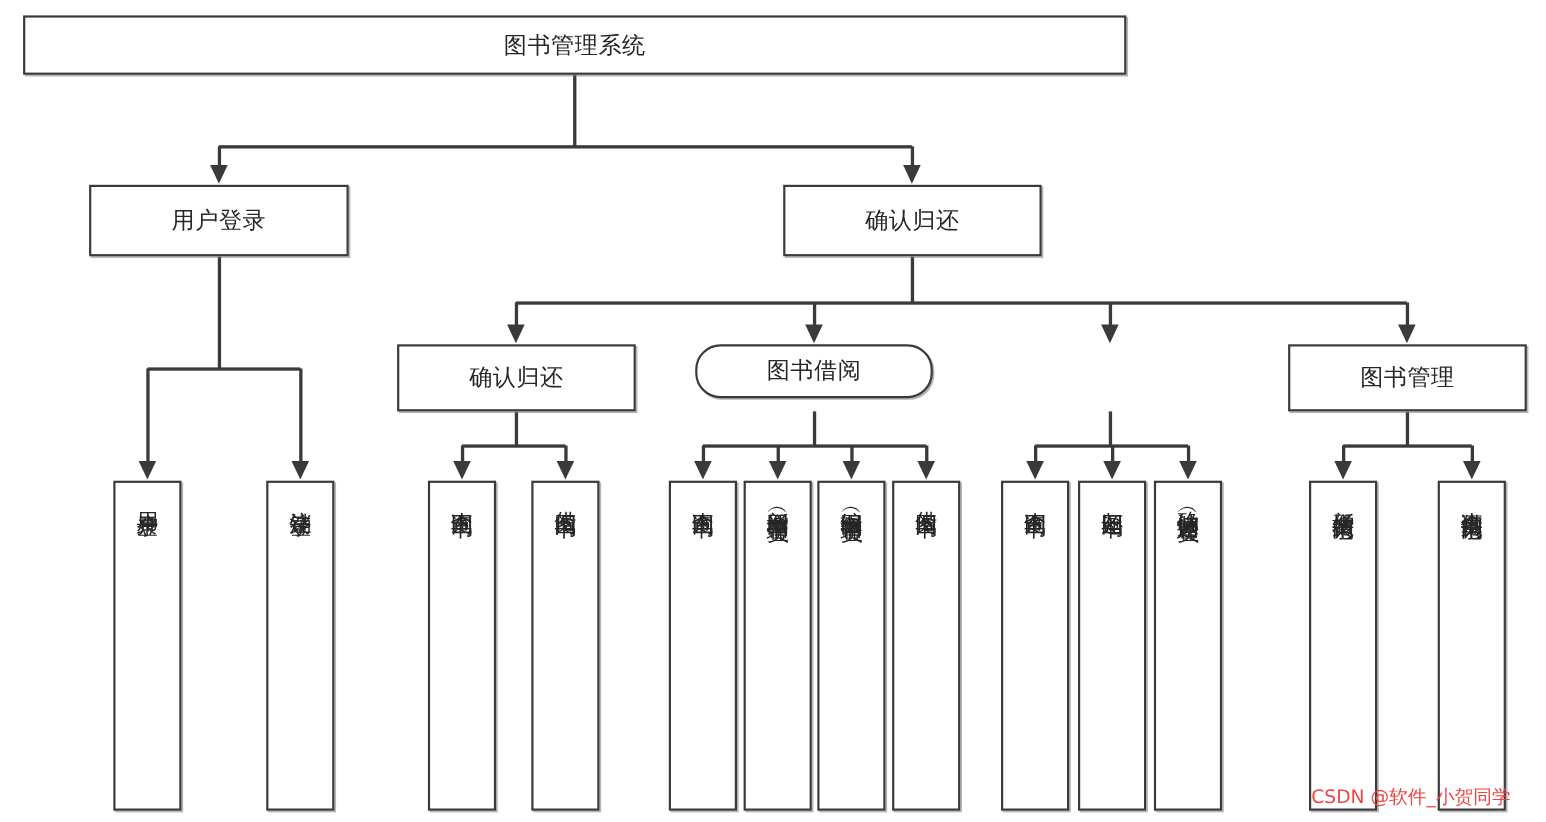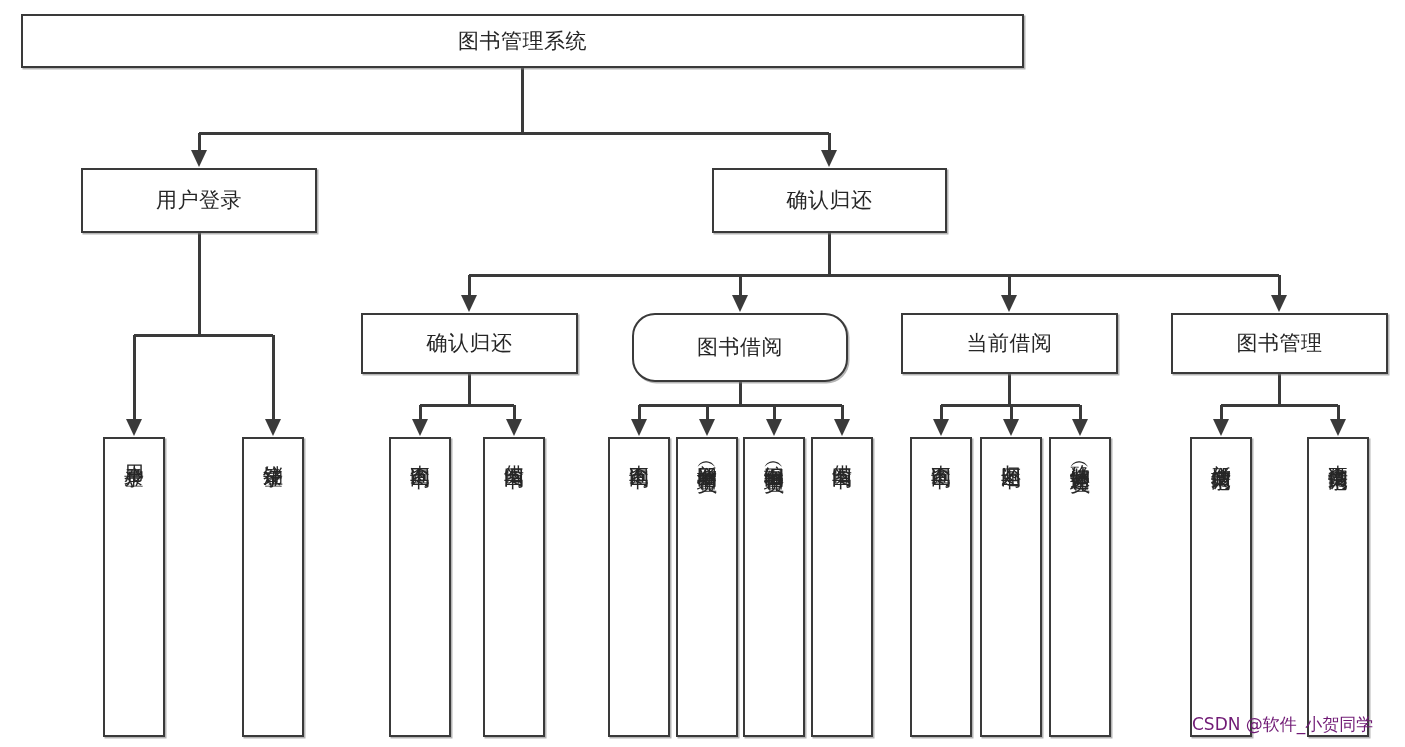--- a/index.html
+++ b/index.html
@@ -64,21 +64,21 @@
     position: absolute;
     width: 0;
     height: 0;
     border-left: 8px solid transparent;
     border-right: 8px solid transparent;
     border-top: 17px solid #3a3a3a;
   }
   
   #watermark {
     position: absolute;
-    color: #701a75;
+    color: #ef4444;
     font-size: 17px;
     white-space: nowrap;
     user-select: none;
   }
 </style>
 </head>
 <body>
 
 <div id="canvas">
     <div class="conn vline" style="left: 520.5px; top: 68px; height: 65px;"></div>
@@ -138,25 +138,22 @@
     </div>
     <div class="node h" style="left: 81px; top: 168px; width: 236px; height: 65px;">
       <span class="label">用户登录</span>
     </div>
     <div class="node h" style="left: 712px; top: 168px; width: 235px; height: 65px;">
       <span class="label">确认归还</span>
     </div>
     <div class="node h" style="left: 361px; top: 313px; width: 217px; height: 61px;">
       <span class="label">确认归还</span>
     </div>
-    <div class="node h" style="left: 632px; top: 313px; width: 216px; height: 69px; border-radius: 23px;">
+    <div class="node h" style="left: 632px; top: 313px; width: 216px; height: 49px; border-radius: 23px;">
       <span class="label">图书借阅</span>
-    </div>
-    <div class="node h" style="left: 901px; top: 313px; width: 217px; height: 61px;">
-      <span class="label">当前借阅</span>
     </div>
     <div class="node h" style="left: 1171px; top: 313px; width: 217px; height: 61px;">
       <span class="label">图书管理</span>
     </div>
     <div class="node v" style="left: 103px; top: 437px; width: 62px; height: 300px;">
       <span class="label">用户登录</span>
     </div>
     <div class="node v" style="left: 242px; top: 437px; width: 62px; height: 300px;">
       <span class="label">注销登录</span>
     </div>

